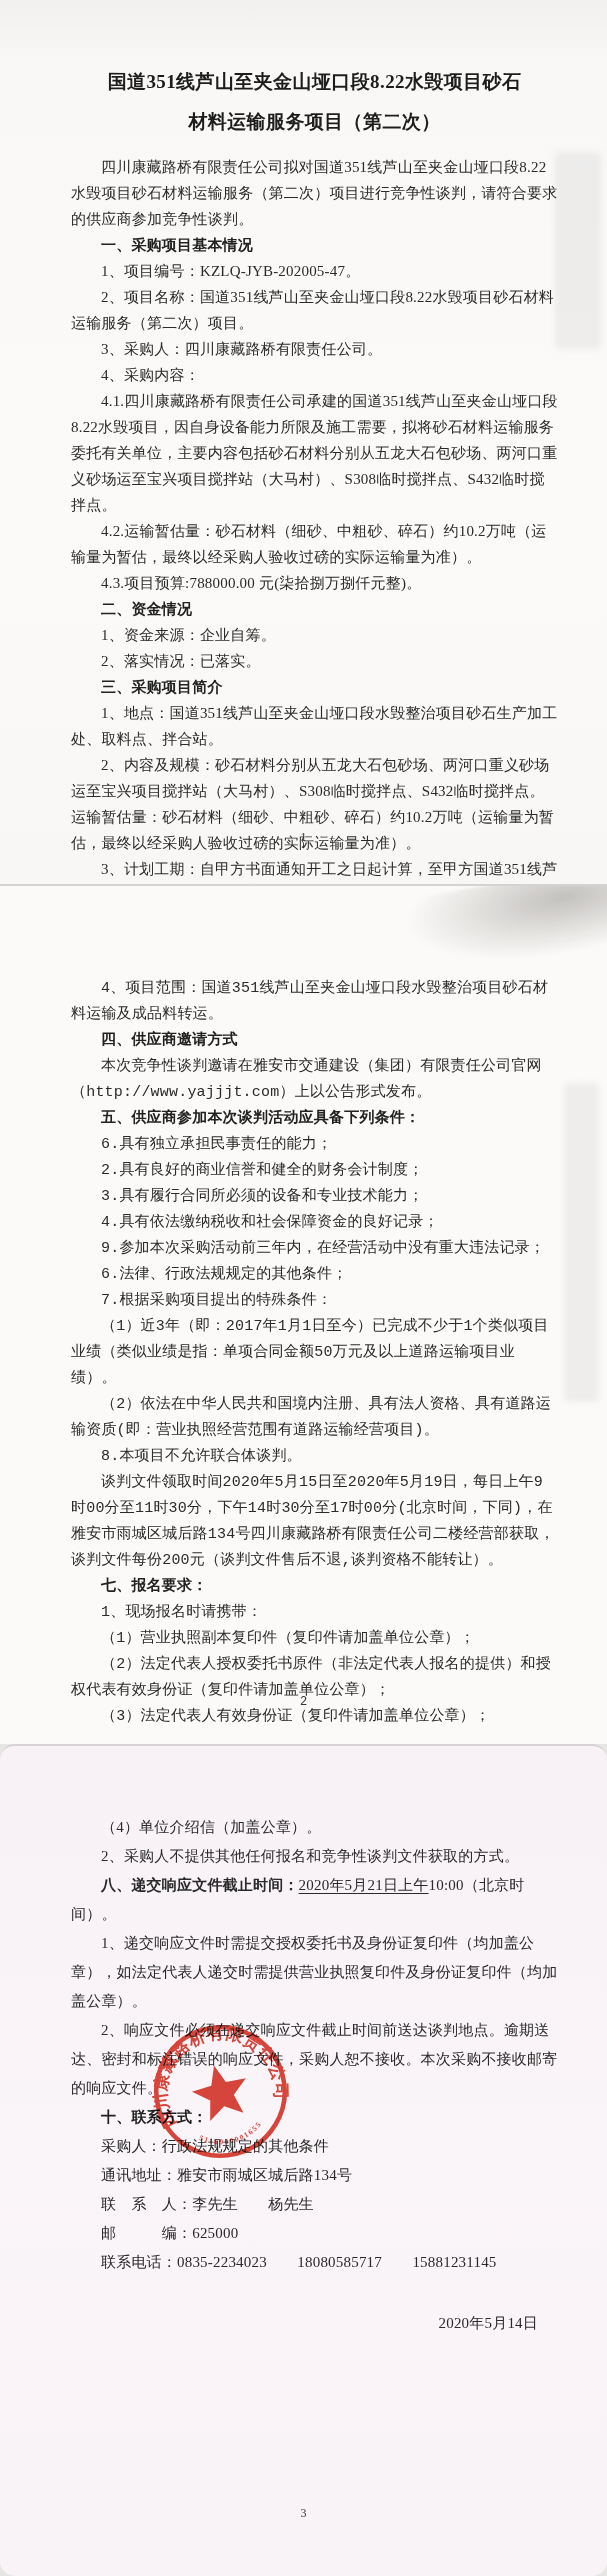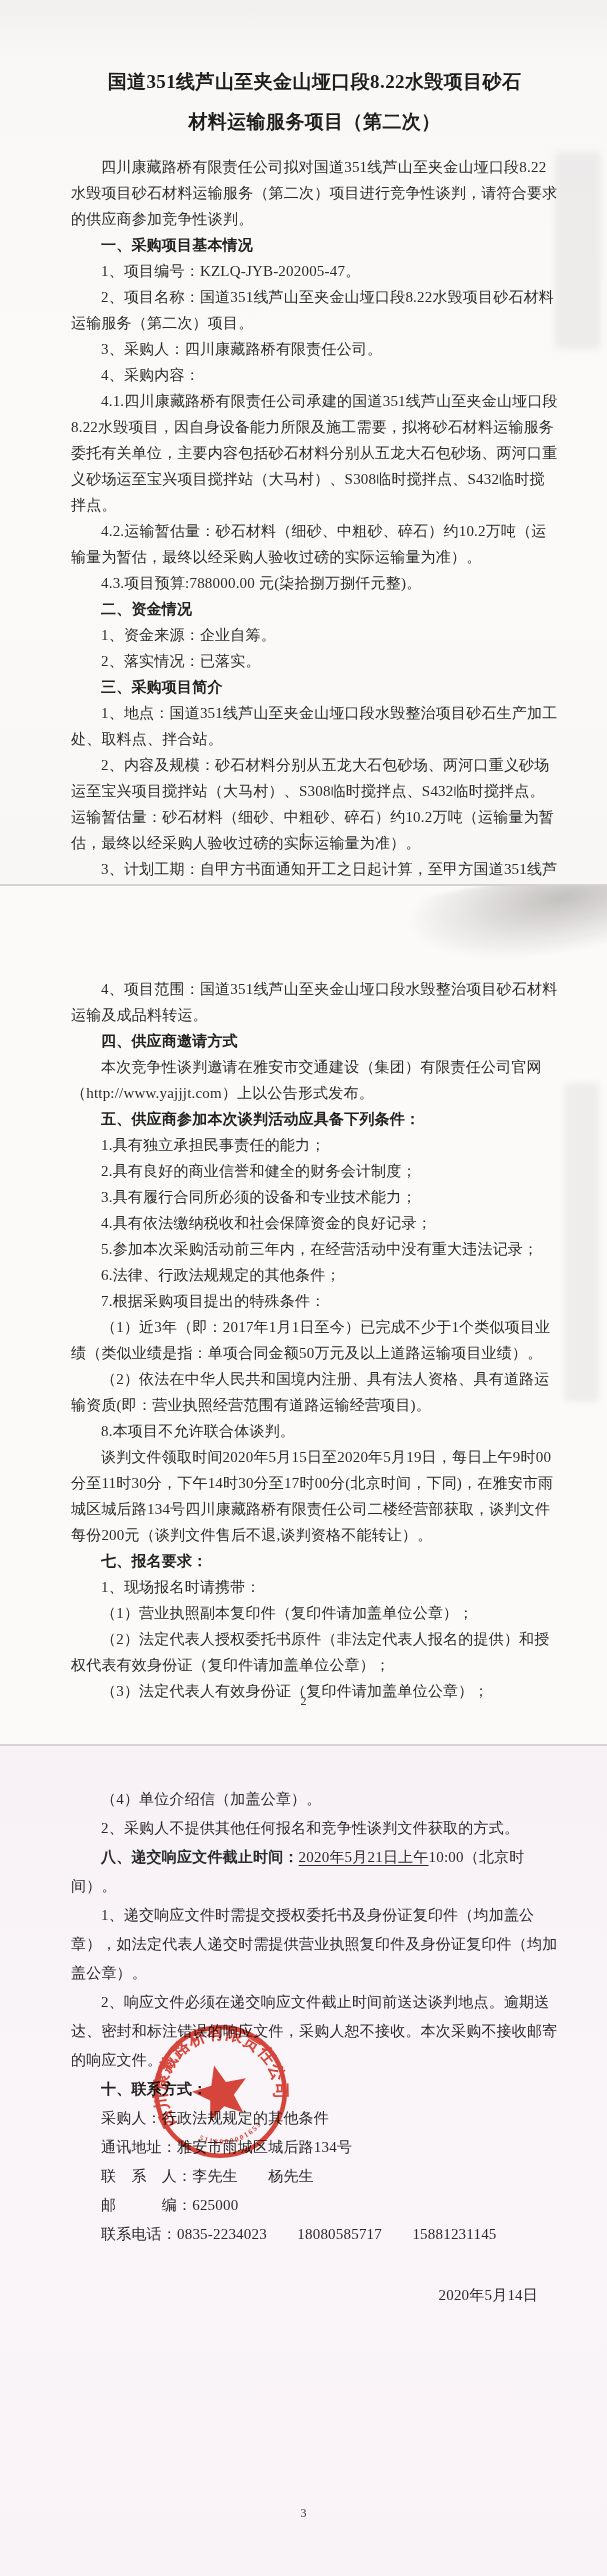--- a/index.html
+++ b/index.html
@@ -20,26 +20,28 @@
   .page-1{
     height:884px;
     padding-top:62px;
     background:linear-gradient(180deg,#f1f0ee 0%,#f9f8f6 7%,#fbfaf8 60%,#f8f7f5 100%);
   }
   .page-2{
     height:860px;
     padding-top:90px;
     background:#fbfaf8;
     border-top:2.3px solid #d4d3d1;
+    font-family:Liberation Mono, monospace;
   }
   .page-3{
     height:832px;
-    padding-top:39px;
+    padding-top:67px;
     background:linear-gradient(180deg,#f8f2f6 0%,#faf5f8 50%,#f9f3f7 100%);
     border-top:2.3px solid #d7d3d5;
+    border-radius:15px;
   }
   .blk{
     margin:0;
     font-size:15px;
     line-height:26px;
     text-indent:2em;
     letter-spacing:0.2px;
   }
   .page-2 .blk{line-height:26px;}
   .page-3 .blk{line-height:29px;}
@@ -139,25 +141,25 @@
   </div>
 
   <div class="page page-2">
     <div class="smudge smudge-p2"></div>
     <div class="ghost ghost-p2"></div>
     <div>
         <p class="blk body"><span>4、项目范围：国道351线芦山至夹金山垭口段水毁整治项目砂石材料运输及成品料转运。</span></p>
         <p class="blk heading"><span>四、供应商邀请方式</span></p>
         <p class="blk body"><span>本次竞争性谈判邀请在雅安市交通建设（集团）有限责任公司官网（http://www.yajjjt.com）上以公告形式发布。</span></p>
         <p class="blk heading"><span>五、供应商参加本次谈判活动应具备下列条件：</span></p>
-        <p class="blk body"><span>1.具有独立承担民事责任的能力；</span></p>
+        <p class="blk body"><span>6.具有独立承担民事责任的能力；</span></p>
         <p class="blk body"><span>2.具有良好的商业信誉和健全的财务会计制度；</span></p>
         <p class="blk body"><span>3.具有履行合同所必须的设备和专业技术能力；</span></p>
         <p class="blk body"><span>4.具有依法缴纳税收和社会保障资金的良好记录；</span></p>
-        <p class="blk body"><span>5.参加本次采购活动前三年内，在经营活动中没有重大违法记录；</span></p>
+        <p class="blk body"><span>9.参加本次采购活动前三年内，在经营活动中没有重大违法记录；</span></p>
         <p class="blk body"><span>6.法律、行政法规规定的其他条件；</span></p>
         <p class="blk body"><span>7.根据采购项目提出的特殊条件：</span></p>
         <p class="blk body"><span>（1）近3年（即：2017年1月1日至今）已完成不少于1个类似项目业绩（类似业绩是指：单项合同金额50万元及以上道路运输项目业绩）。</span></p>
         <p class="blk body"><span>（2）依法在中华人民共和国境内注册、具有法人资格、具有道路运输资质(即：营业执照经营范围有道路运输经营项目)。</span></p>
         <p class="blk body"><span>8.本项目不允许联合体谈判。</span></p>
         <p class="blk body"><span>谈判文件领取时间2020年5月15日至2020年5月19日，每日上午9时00分至11时30分，下午14时30分至17时00分(北京时间，下同)，在雅安市雨城区城后路134号四川康藏路桥有限责任公司二楼经营部获取，谈判文件每份200元（谈判文件售后不退,谈判资格不能转让）。</span></p>
         <p class="blk heading"><span>七、报名要求：</span></p>
         <p class="blk body"><span>1、现场报名时请携带：</span></p>
         <p class="blk body"><span>（1）营业执照副本复印件（复印件请加盖单位公章）；</span></p>
         <p class="blk body"><span>（2）法定代表人授权委托书原件（非法定代表人报名的提供）和授权代表有效身份证（复印件请加盖单位公章）；</span></p>

